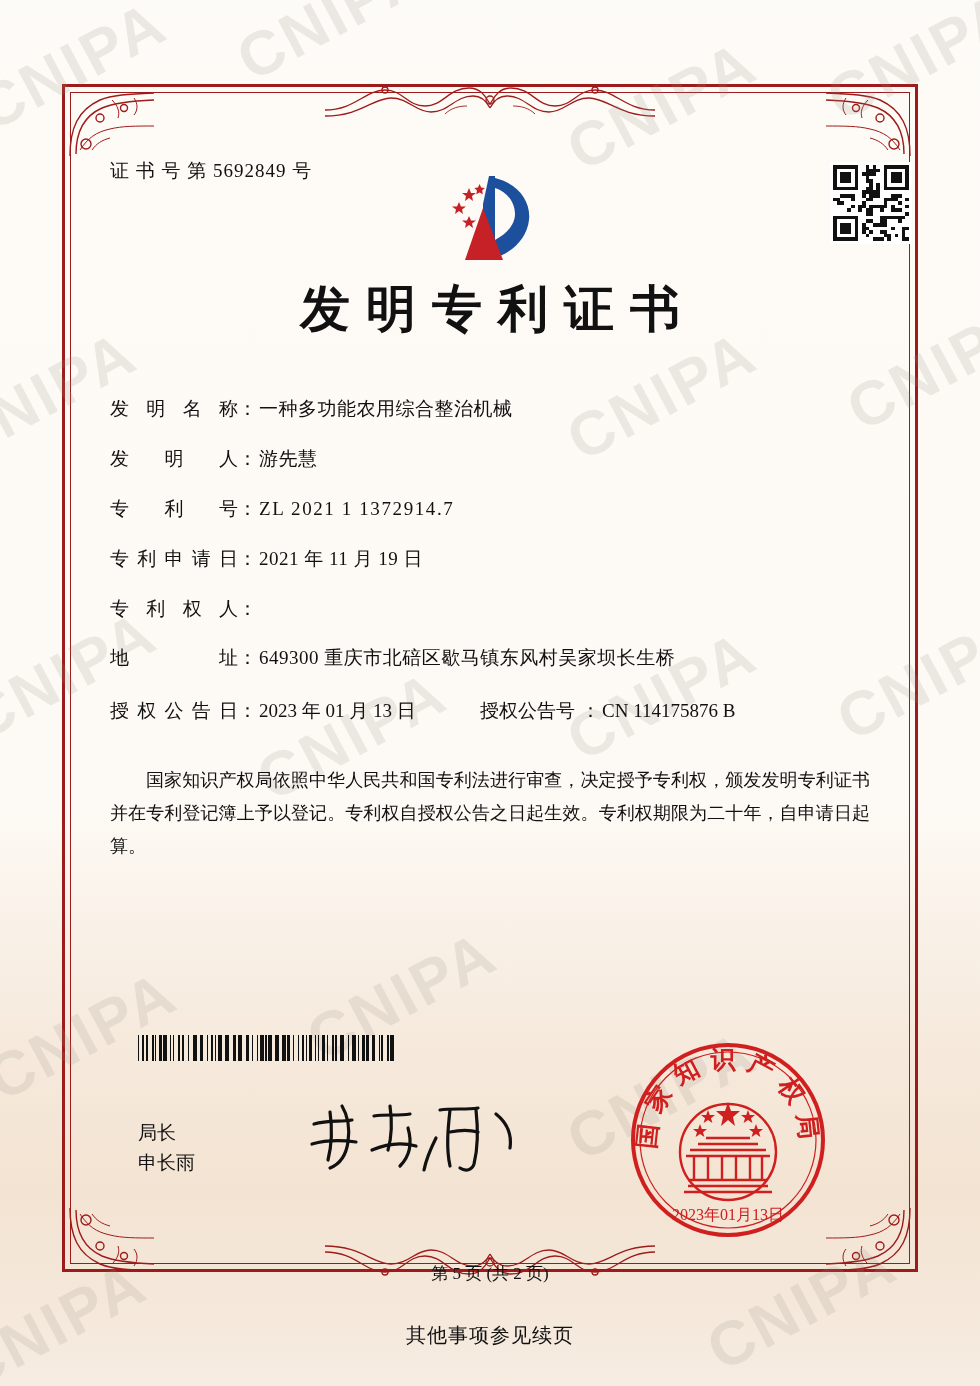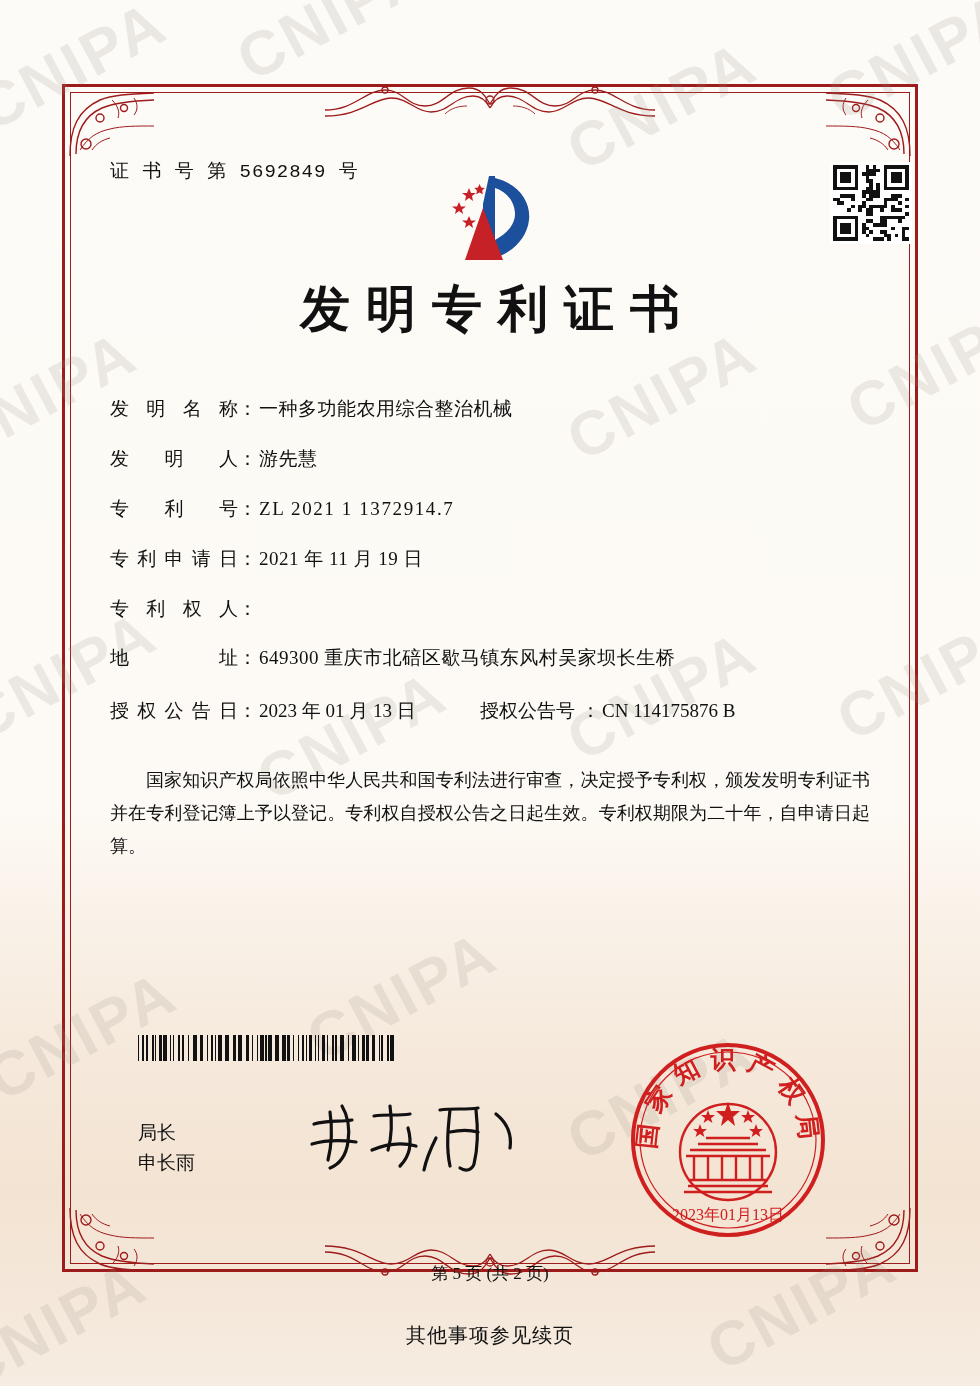--- a/index.html
+++ b/index.html
@@ -91,21 +91,20 @@
     position: absolute;
     left: 110px; top: 130px;
     width: 760px;
     z-index: 6;
   }
   .cert-no {
     font-size: 19px;
     color: #111;
     letter-spacing: 1px;
     margin-top: 28px;
-    font-family: Liberation Mono, monospace;
   }
 
   
   .qr {
     position: absolute;
     right: 68px; top: 162px;
     width: 82px; height: 82px;
     z-index: 7;
     background: #fff;
     padding: 3px;

